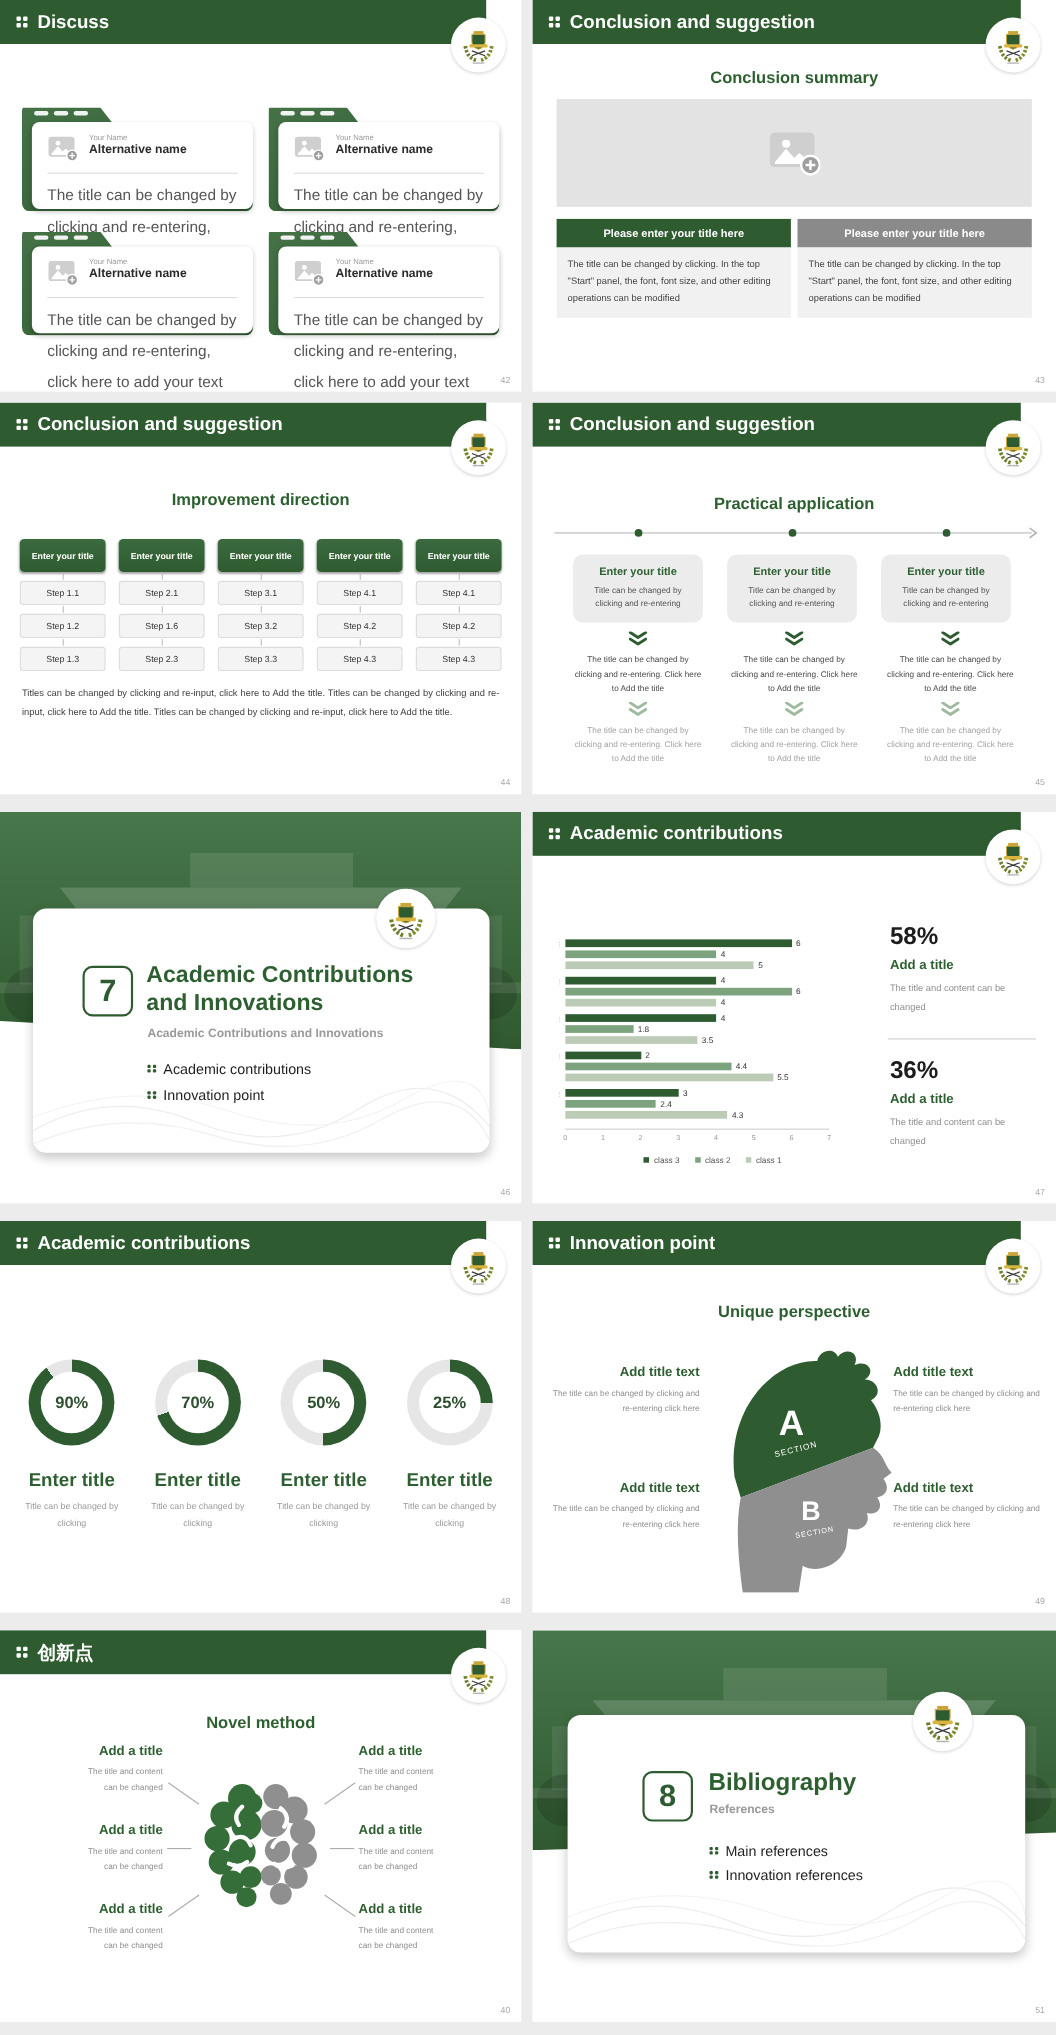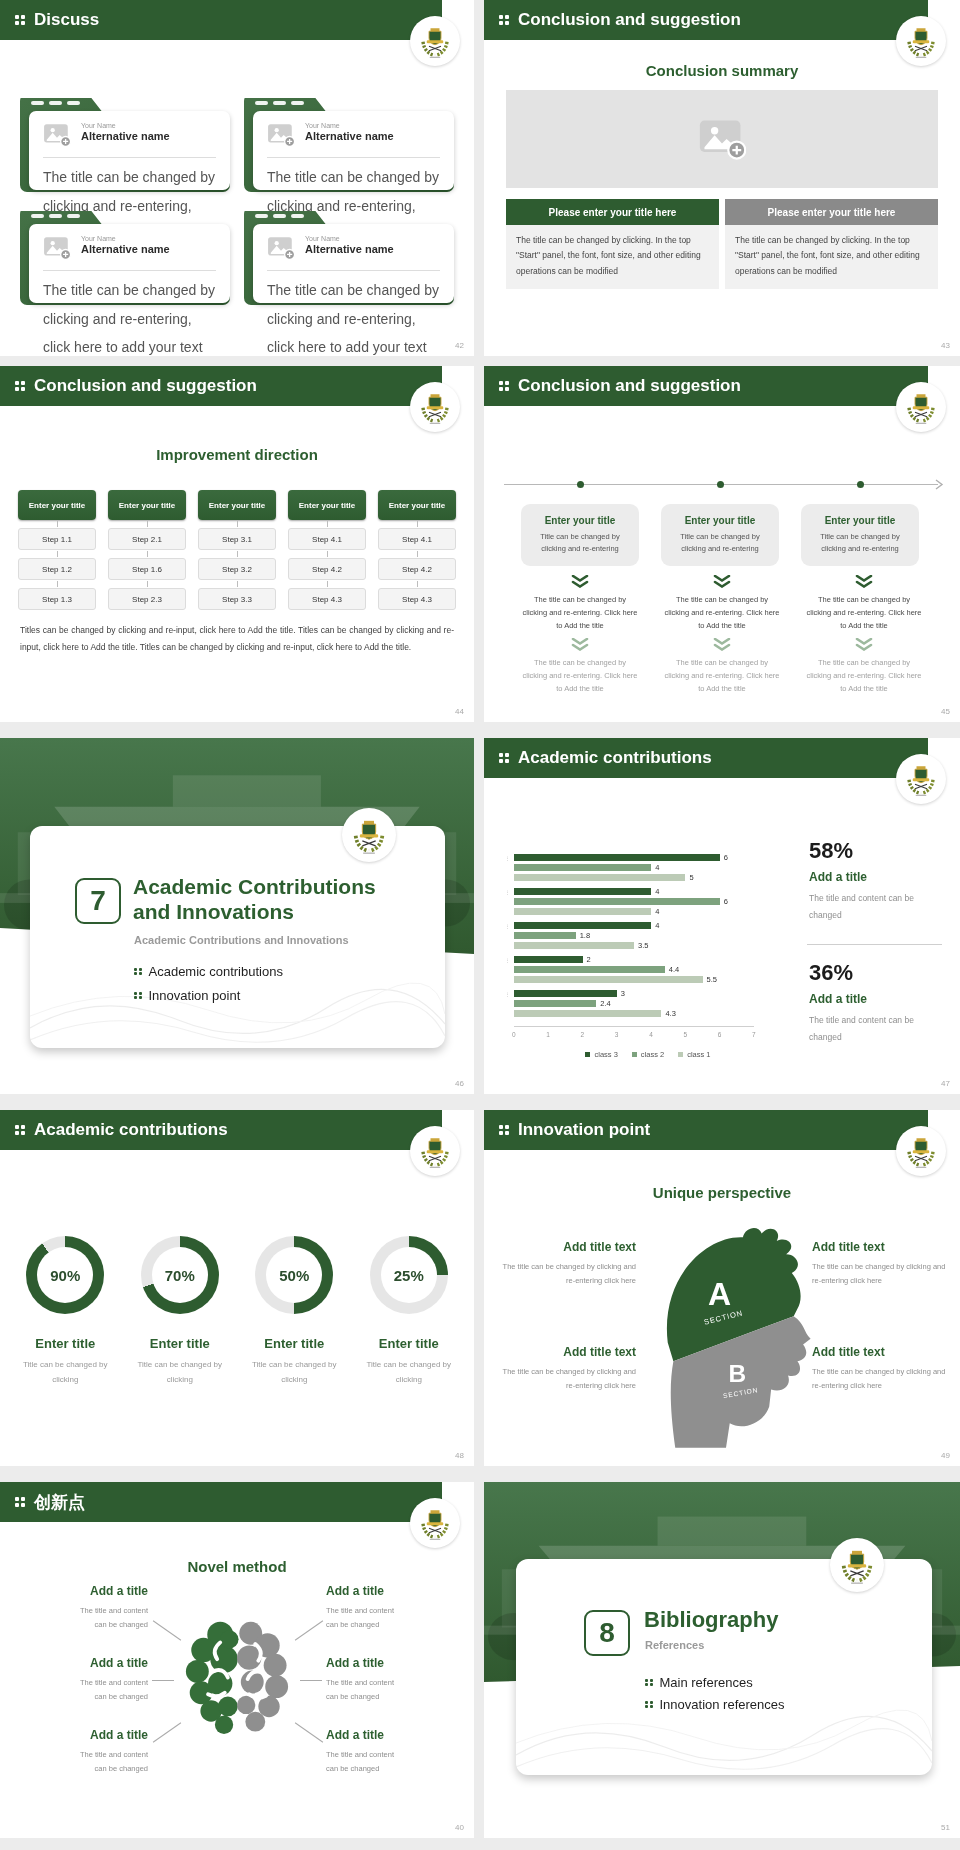--- a/index.html
+++ b/index.html
@@ -73,21 +73,21 @@
   .legend .sw{width:5px;height:5px;display:block}
   .statpct{position:absolute;font-size:22px;font-weight:bold;color:#1c1c1c}
   .stattl{position:absolute;font-size:12px;font-weight:bold;color:#2d5f30}
   .statbd{position:absolute;font-size:8.5px;color:#8f8f8f;line-height:2.0}
   .statdiv{position:absolute;height:1px;background:#cfcfcf}
   
   .donut{position:relative;width:78px;height:78px;border-radius:50%;margin:0 auto}
   .donut .hole{position:absolute;inset:11px;background:#fff;border-radius:50%;display:flex;
         align-items:center;justify-content:center;font-size:15px;font-weight:bold;color:#2c4e2e}
   .dcol{text-align:center}
-  .dcol .t{margin-top:22px;font-size:13px;font-weight:bold;color:#2d5f30}
+  .dcol .t{margin-top:22px;font-size:17px;font-weight:bold;color:#2d5f30}
   .dcol .b{margin:6px auto 0;width:96px;font-size:8px;color:#9a9a9a;line-height:1.9}
   
   .sideit .t{font-size:12px;font-weight:bold;color:#2d5f30}
   .sideit .b{margin-top:6px;font-size:7.5px;color:#8f8f8f;line-height:1.8}
   .ln{position:absolute;height:1px;background:#ababab}
   
   .wave{position:absolute;left:0;right:0;bottom:0;opacity:.55}
 </style>
 </head>
 <body>
@@ -330,20 +330,21 @@
         <i></i>
         <i></i>
       </span>
     <span>Conclusion and suggestion</span>
   </div>
   <div class="logo" style="left:412px;top:16px">
     <svg width="36" height="36">
         <use href="#crest"></use>
       </svg>
   </div>
+  <div class="sec-title" style="top:84px">Practical application</div>
   <div class="tl-line" style="left:20px;width:434px;top:118px"></div>
   <svg style="position:absolute;left:450px;top:113px" width="10" height="11">
     <path d="M2,1 L8,5.5 L2,10" stroke="#b0b0b0" stroke-width="1.4" fill="none"></path>
   </svg>
   <div class="tl-dot" style="left:93px;top:115px"></div>
   <div class="tl-dot" style="left:233px;top:115px"></div>
   <div class="tl-dot" style="left:373px;top:115px"></div>
 
   <div class="pcard" style="left:37px;top:138px">
     <div class="t">Enter your title</div>

